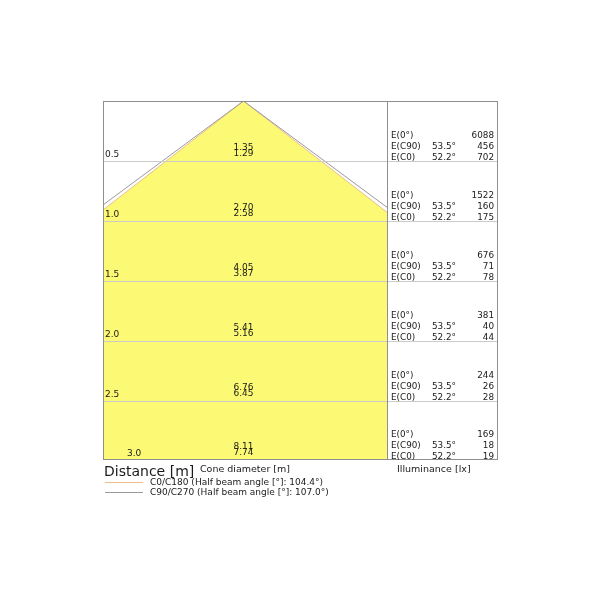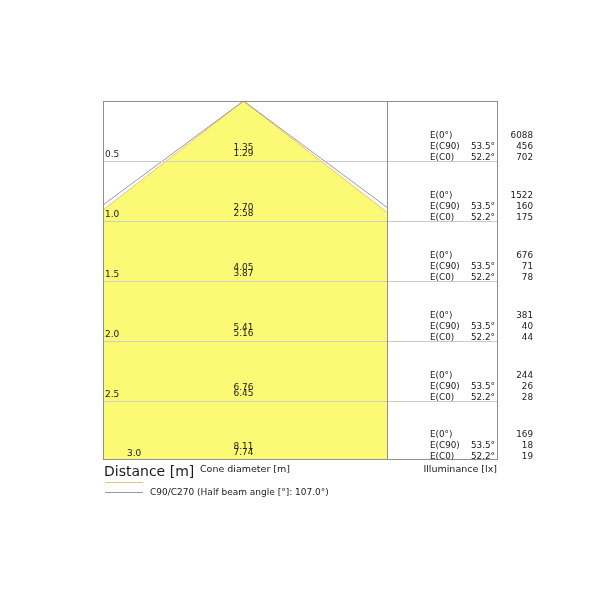--- a/index.html
+++ b/index.html
@@ -25,30 +25,30 @@
   .dist.r1 { top: 48px; } .dist.r2 { top: 108px; } .dist.r3 { top: 168px; }
   .dist.r4 { top: 228px; } .dist.r5 { top: 288px; } .dist.r6 { top: 347px; margin-left: 22px; }
 
   
   .dia { position: absolute; left: 108px; width: 65px; text-align: center;
     font-size: 9px; line-height: 5.5px; }
   .dia.r1 { top: 44px; } .dia.r2 { top: 104px; } .dia.r3 { top: 164px; }
   .dia.r4 { top: 224px; } .dia.r5 { top: 284px; } .dia.r6 { top: 343px; }
 
   
-  .illum { position: absolute; left: 288px; width: 103px; font-size: 8.8px; line-height: 11px; margin-left: 39px; }
+  .illum { position: absolute; left: 288px; width: 103px; font-size: 8.8px; line-height: 11px; }
   .illum.r1 { top: 29px; } .illum.r2 { top: 89px; } .illum.r3 { top: 149px; }
   .illum.r4 { top: 209px; } .illum.r5 { top: 269px; } .illum.r6 { top: 328px; }
   .iline { display: grid; grid-template-columns: 41px 22px 1fr; }
   .iline .ang, .iline .val { text-align: right; }
 
   
   .footer-distance { position: absolute; left: 104px; top: 463px; font-size: 14px; }
   .footer-cone { position: absolute; left: 103px; top: 463px; width: 284px; text-align: center; font-size: 9.5px; }
-  .footer-illum { position: absolute; left: 397px; top: 463px; width: 100px; text-align: right; font-size: 9.5px; }
+  .footer-illum { position: absolute; left: 397px; top: 463px; width: 100px; text-align: left; font-size: 9.5px; }
 
   
   .legend { position: absolute; left: 105px; top: 477px; }
   .legend-row { display: flex; align-items: center; height: 10px; font-size: 9px; line-height: 10px; }
   .lswatch { width: 38px; height: 0; border-top: 1px solid #9a9a9a; margin-right: 7px; flex: none; }
   .lswatch.c0 { border-top-color: #ecbf86; }
   .lswatch.c90 { border-top-color: #9a9a9a; }
 </style>
 </head>
 <body>
@@ -213,19 +213,20 @@
 
   </div>
 
   <div class="footer-distance">Distance [m]</div>
   <div class="footer-cone">Cone diameter [m]</div>
   <div class="footer-illum">Illuminance [lx]</div>
 
   <div class="legend">
     <div class="legend-row">
       <span class="lswatch c0"></span>
+      <span>C0/C180 (Half beam angle [°]: 104.4°)</span>
     </div>
     <div class="legend-row">
       <span class="lswatch c90"></span>
       <span>C90/C270 (Half beam angle [°]: 107.0°)</span>
     </div>
   </div>
 </div>
 
 </body></html>

